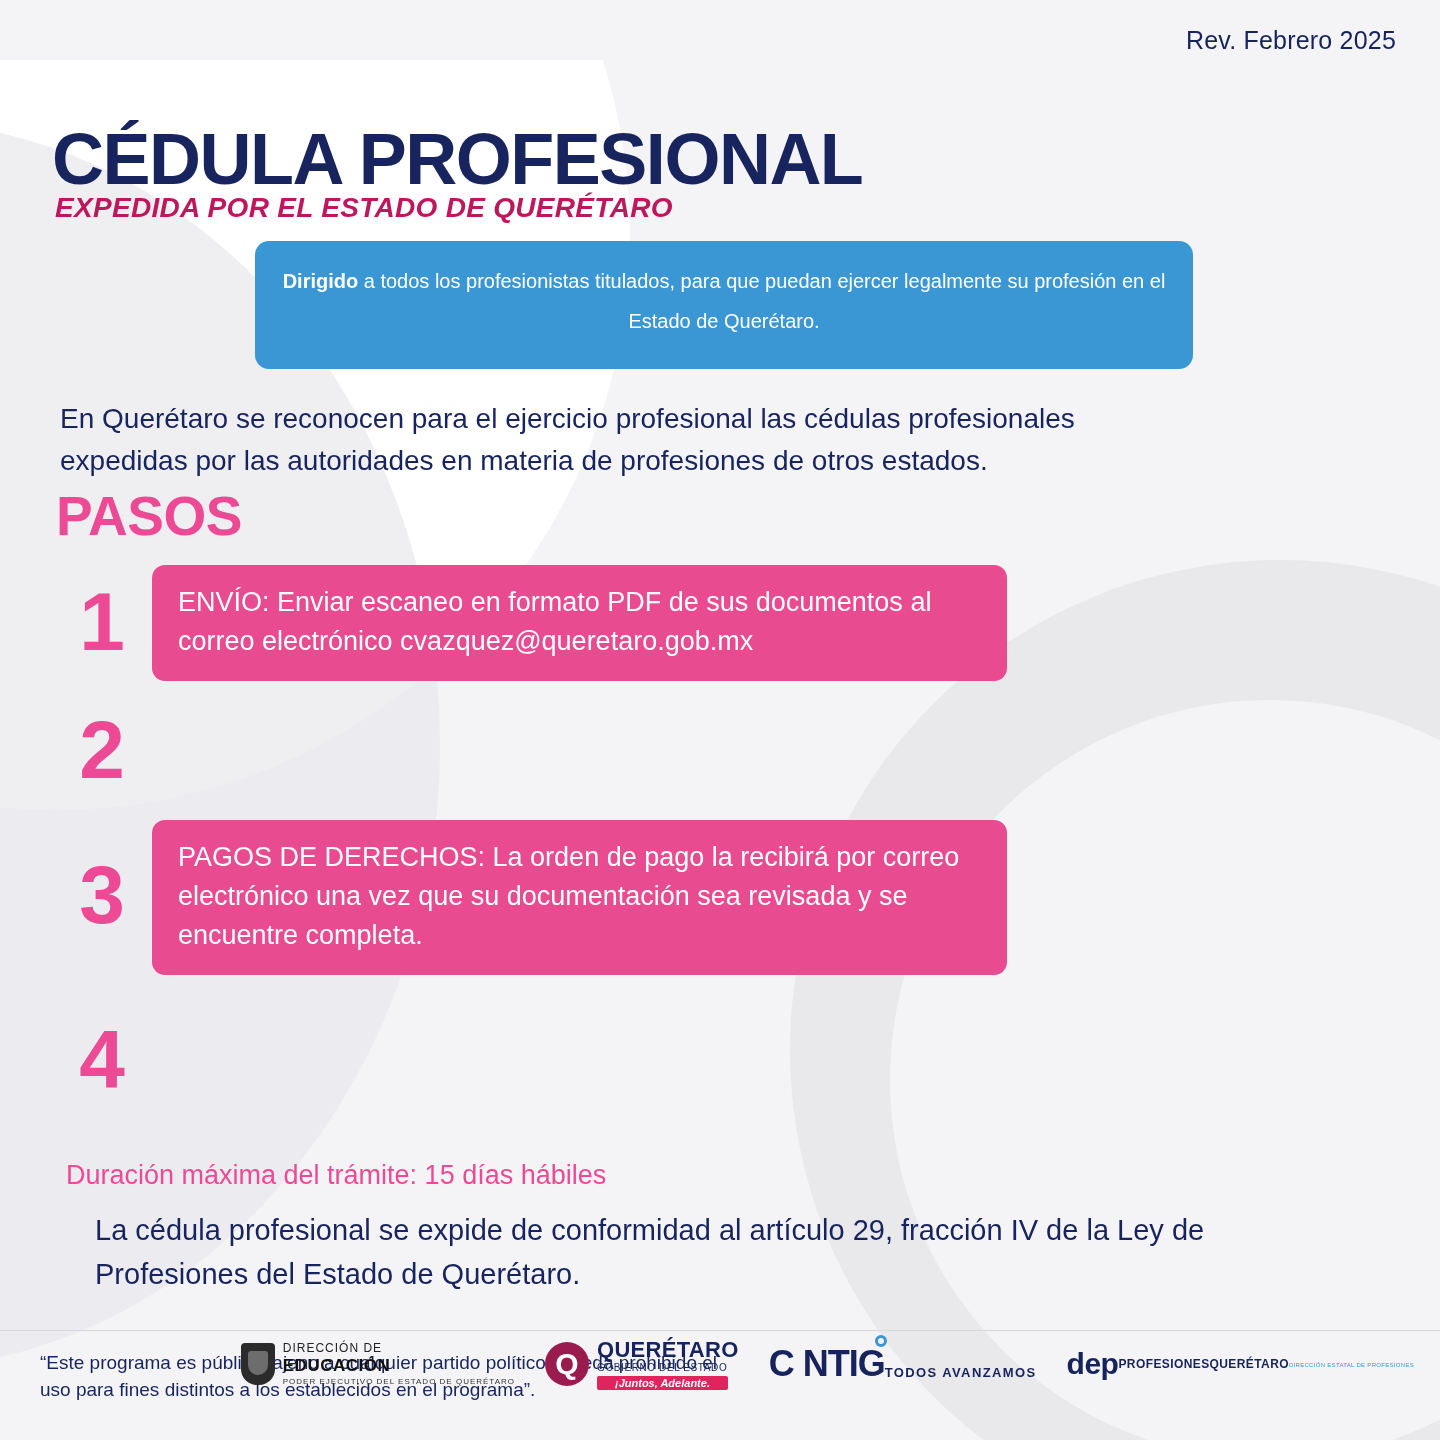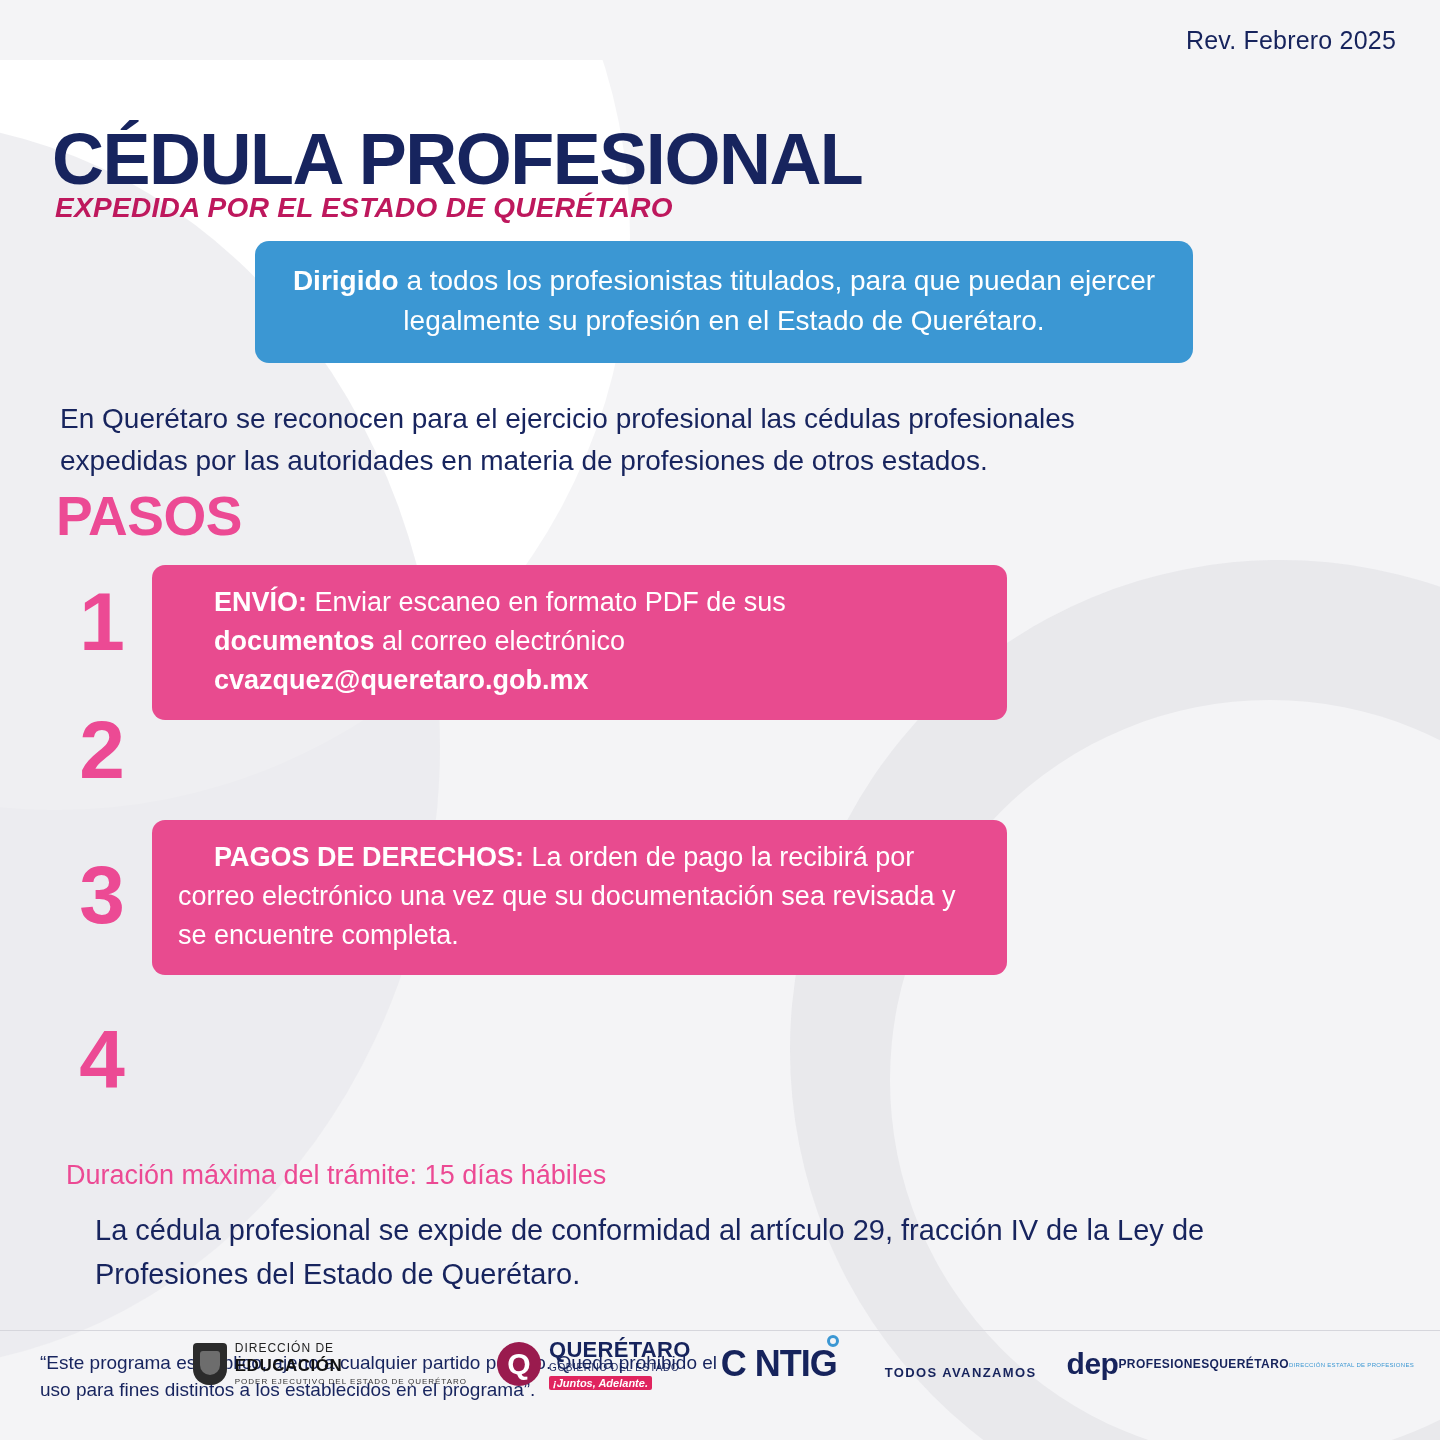--- a/index.html
+++ b/index.html
@@ -100,25 +100,25 @@
     color: #be185d;
     letter-spacing: 0.3px;
     font-style: italic;
   }
   .callout {
     position: absolute;
     left: 255px;
     top: 241px;
     width: 938px;
     box-sizing: border-box;
-    padding: 20px 26px 22px 26px;
+    padding: 20px 26px 28px 26px;
     background: #3b97d3;
     border-radius: 14px;
     color: #ffffff;
-    font-size: 28px;
+    font-size: 20px;
     line-height: 40px;
     text-align: center;
   }
   .callout b { font-weight: bold; }
   .intro {
     position: absolute;
     left: 60px;
     top: 370px;
     width: 1130px;
     font-size: 28px;
@@ -153,21 +153,21 @@
   .step-body {
     flex: 1 1 auto;
     background: #e84b8f;
     border-radius: 13px;
     color: #ffffff;
     padding: 18px 24px 20px 26px;
     font-size: 27px;
     line-height: 39px;
     box-sizing: border-box;
   }
-  .step-body b { font-weight: bold; margin-left: 36px; }
+  .step-body b { font-weight: normal; }
   .s1 { top: 565px; }
   .s1 .step-num { padding-top: 14px; }
   .s2 { top: 693px; }
   .s2 .step-num { padding-top: 14px; }
   .s3 { top: 820px; }
   .s3 .step-num { padding-top: 32px; }
   .s4 { top: 984px; }
   .s4 .step-num { padding-top: 32px; }
   .duracion {
     position: absolute;
@@ -280,25 +280,25 @@
     letter-spacing: 0.6px;
   }
   .logo-qro .l3 {
     margin-top: 3px;
     display: inline-block;
     background: #e0245e;
     color: #fff;
     font-size: 11px;
     font-style: italic;
     font-weight: bold;
-    padding: 1px 4px;
+    padding: 1px 18px;
     border-radius: 2px;
   }
   
-  .logo-contigo { text-align: center; gap: 48px; }
+  .logo-contigo { text-align: center; }
   .logo-contigo .l1 {
     font-size: 36px;
     font-weight: bold;
     color: #16235c;
     letter-spacing: -1px;
     position: relative;
   }
   .logo-contigo .dot {
     position: absolute;
     right: -2px;

